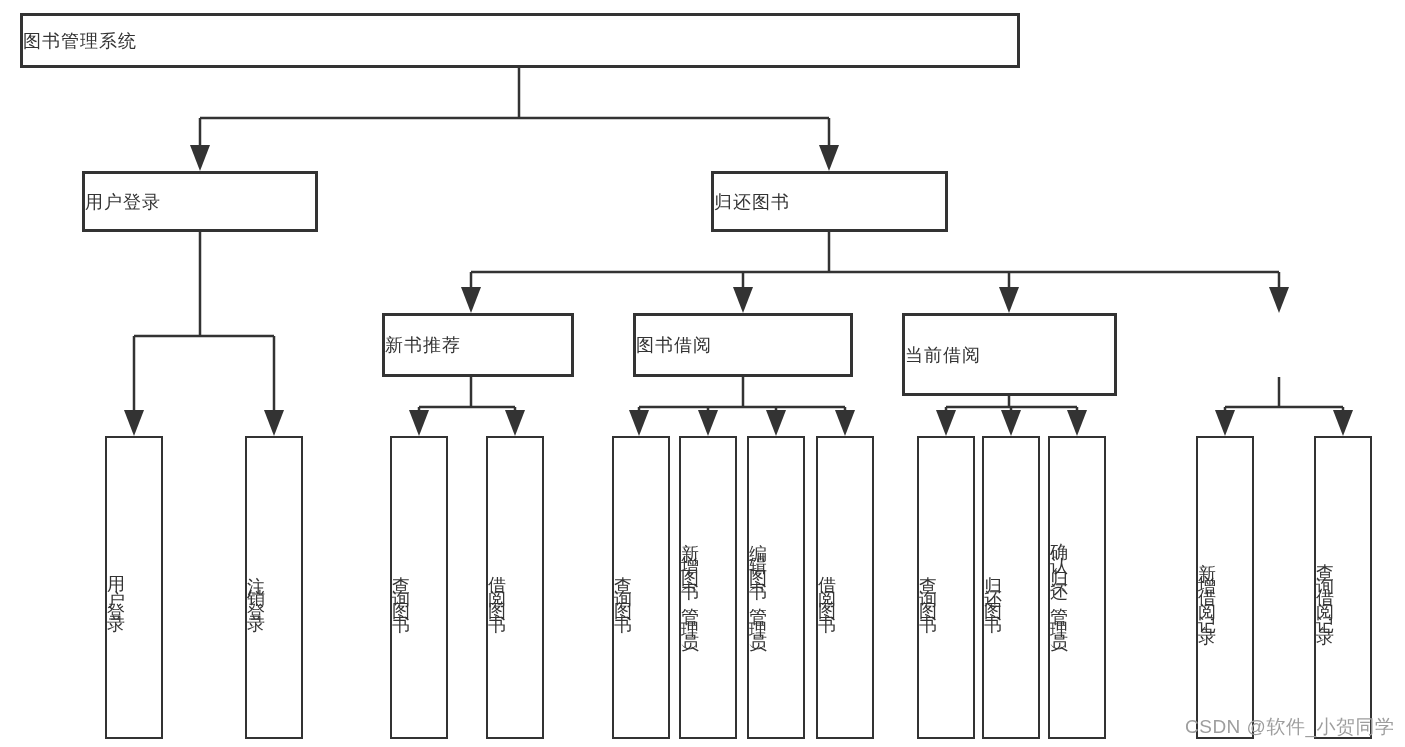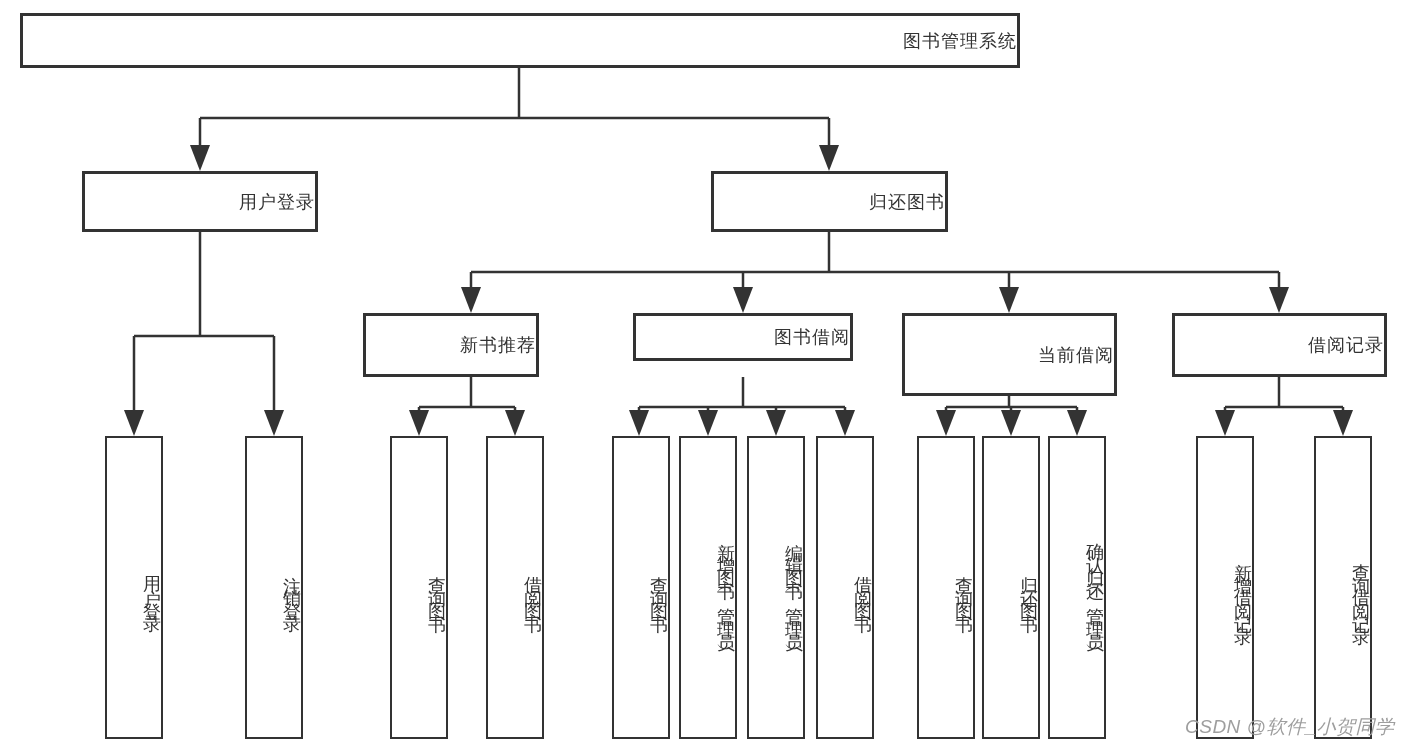--- a/index.html
+++ b/index.html
@@ -12,21 +12,21 @@
     overflow:hidden;
   }
   #connectors{position:absolute;left:0;top:0;width:1405px;height:747px;}
   .node{
     position:absolute;
     box-sizing:border-box;
     background:#ffffff;
     border:3px solid #333333;
     display:flex;
     align-items:center;
-    justify-content:flex-end;
+    justify-content:flex-start;
     text-align:center;
   }
   .lvl-h{font-size:18px;letter-spacing:1px;}
   .leaf{
     width:58px;height:303px;
     border-width:2.5px;
   }
   .vtext{
     writing-mode:vertical-rl;
     text-orientation:mixed;
@@ -35,21 +35,20 @@
     line-height:1;
     white-space:nowrap;
   }
   #watermark{
     position:absolute;
     left:1185px;top:714px;
     font-size:19px;
     color:#9e9e9e;
     letter-spacing:0.5px;
     white-space:nowrap;
-    font-style:italic;
   }
 </style>
 </head>
 <body>
 
 <div id="canvas">
 
   <svg id="connectors" viewBox="0 0 1405 747" xmlns="http://www.w3.org/2000/svg">
     <g stroke="#333333" stroke-width="2.5" fill="none">
 
@@ -127,31 +126,28 @@
     <span>图书管理系统</span>
   </div>
 
   <div class="node lvl-h" style="left:82px;top:171px;width:236px;height:61px">
     <span>用户登录</span>
   </div>
   <div class="node lvl-h" style="left:711px;top:171px;width:237px;height:61px">
     <span>归还图书</span>
   </div>
 
-  <div class="node lvl-h" style="left:363px;top:313px;width:176px;height:64px">
+  <div class="node lvl-h" style="left:382px;top:313px;width:192px;height:64px">
     <span>新书推荐</span>
   </div>
-  <div class="node lvl-h" style="left:633px;top:313px;width:220px;height:48px">
+  <div class="node lvl-h" style="left:633px;top:313px;width:220px;height:64px">
     <span>图书借阅</span>
   </div>
   <div class="node lvl-h" style="left:902px;top:313px;width:215px;height:83px">
     <span>当前借阅</span>
-  </div>
-  <div class="node lvl-h" style="left:1172px;top:313px;width:215px;height:64px">
-    <span>借阅记录</span>
   </div>
 
   <div class="node leaf" style="left:105px;top:436px">
     <span class="vtext">用户登录</span>
   </div>
   <div class="node leaf" style="left:245px;top:436px">
     <span class="vtext">注销登录</span>
   </div>
 
   <div class="node leaf" style="left:390px;top:436px">

